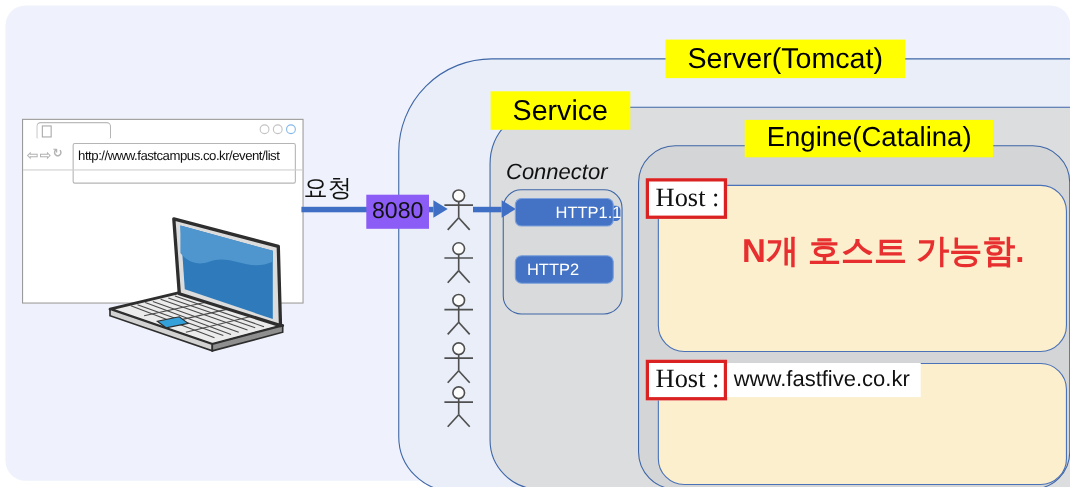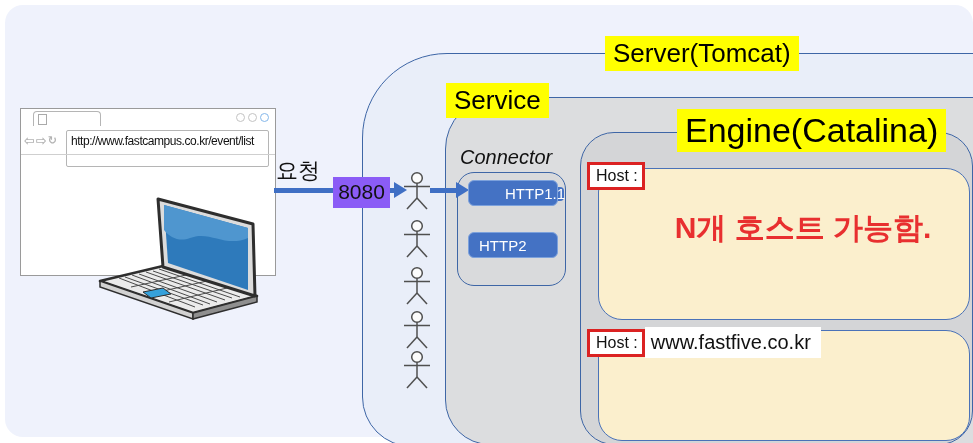--- a/index.html
+++ b/index.html
@@ -10,37 +10,37 @@
   .panel{left:5px;top:5px;right:0;height:432px;background:#EFF2FC;border-radius:18px;}
 
   
   .server-box{left:362px;top:53px;width:645px;height:392px;background:#E9EEF9;
               border:1.4px solid #3E66A6;border-radius:85px 0 0 50px;}
   .service-box{left:445px;top:97px;width:565px;height:346px;background:#DCDDDF;
                border:1.4px solid #3E66A6;border-radius:52px 0 0 45px;}
   .engine-box{left:580px;top:132px;width:391px;height:311px;background:#D4D5D7;
               border:1.4px solid #3E66A6;border-radius:34px;}
   .ylabel{background:#FFFF00;color:#000;font-size:26px;line-height:1.1;
-          padding:3px 8px;white-space:nowrap;z-index:7;}
+          padding:3px 20px;white-space:nowrap;z-index:7;}
 
   
   .connector-label{left:460px;top:146px;font-size:20px;z-index:5;font-style:italic;}
   .connector-box{left:457px;top:172px;width:107px;height:112px;background:#D9DADC;
                  border:1.6px solid #3E66A6;border-radius:17px;z-index:5;}
   .proto-btn{left:468px;width:90px;height:26px;background:#4472C4;border:1px solid #7CA1DC;
              border-radius:6px;color:#fff;font-size:15px;line-height:25px;
              padding-left:10px;box-sizing:border-box;z-index:6;}
   .proto-stub{left:555px;top:187px;width:9px;height:14px;background:#4472C4;
               border-radius:0 4px 4px 0;z-index:5;}
 
   
   .cream{background:#FBEFCD;border:1.2px solid #4A72B8;border-radius:24px;z-index:4;}
   .host-row{display:flex;align-items:center;z-index:6;}
-  .host-redbox{border:3px solid #DB2222;background:#fff;font-size:16px;
-               padding:2px 4px 2px 6px;white-space:nowrap;}
+  .host-redbox{border:3px solid #DB2222;background:#fff;font-size:24px;
+               padding:2px 4px 2px 6px;white-space:nowrap;font-family:Liberation Serif, serif;}
   .host-domain{background:#fff;font-size:20px;padding:4px 10px 4px 6px;white-space:nowrap;}
   .engine-note{left:598px;top:208px;width:410px;text-align:center;font-size:30px;
                font-weight:bold;color:#E82F2F;z-index:5;white-space:nowrap;}
 
   
   .browser{left:20px;top:108px;width:254px;height:166px;background:#fff;
            border:1.6px solid #9a9a9a;z-index:2;}
   .tab{left:12px;top:2px;width:66px;height:14px;border:1px solid #b5b5b5;border-bottom:none;
        border-radius:4px 4px 0 0;background:#fff;}
   .page-icon{left:4px;top:2px;width:7px;height:9px;border:1px solid #aaa;background:#fff;}
@@ -70,21 +70,21 @@
 <div class="stage">
 
   <div class="abs panel"></div>
 
   <div class="abs server-box"></div>
   <div class="abs service-box"></div>
   <div class="abs engine-box"></div>
 
   <div class="abs ylabel" style="left:605px;top:36px;">Server(Tomcat)</div>
   <div class="abs ylabel" style="left:446px;top:83px;">Service</div>
-  <div class="abs ylabel" style="left:677px;top:109px;font-size:34px;">Engine(Catalina)</div>
+  <div class="abs ylabel" style="left:677px;top:109px;font-size:25px;">Engine(Catalina)</div>
 
   <div class="abs connector-label">Connector</div>
   <div class="abs connector-box"></div>
   <div class="abs proto-stub"></div>
   <div class="abs proto-btn" style="top:180px;padding-left:36px;">HTTP1.1</div>
   <div class="abs proto-btn" style="top:232px;">HTTP2</div>
 
   <div class="abs cream" style="left:598px;top:168px;width:370px;height:150px;"></div>
   <div class="abs cream" style="left:598px;top:330px;width:370px;height:109px;"></div>
 

